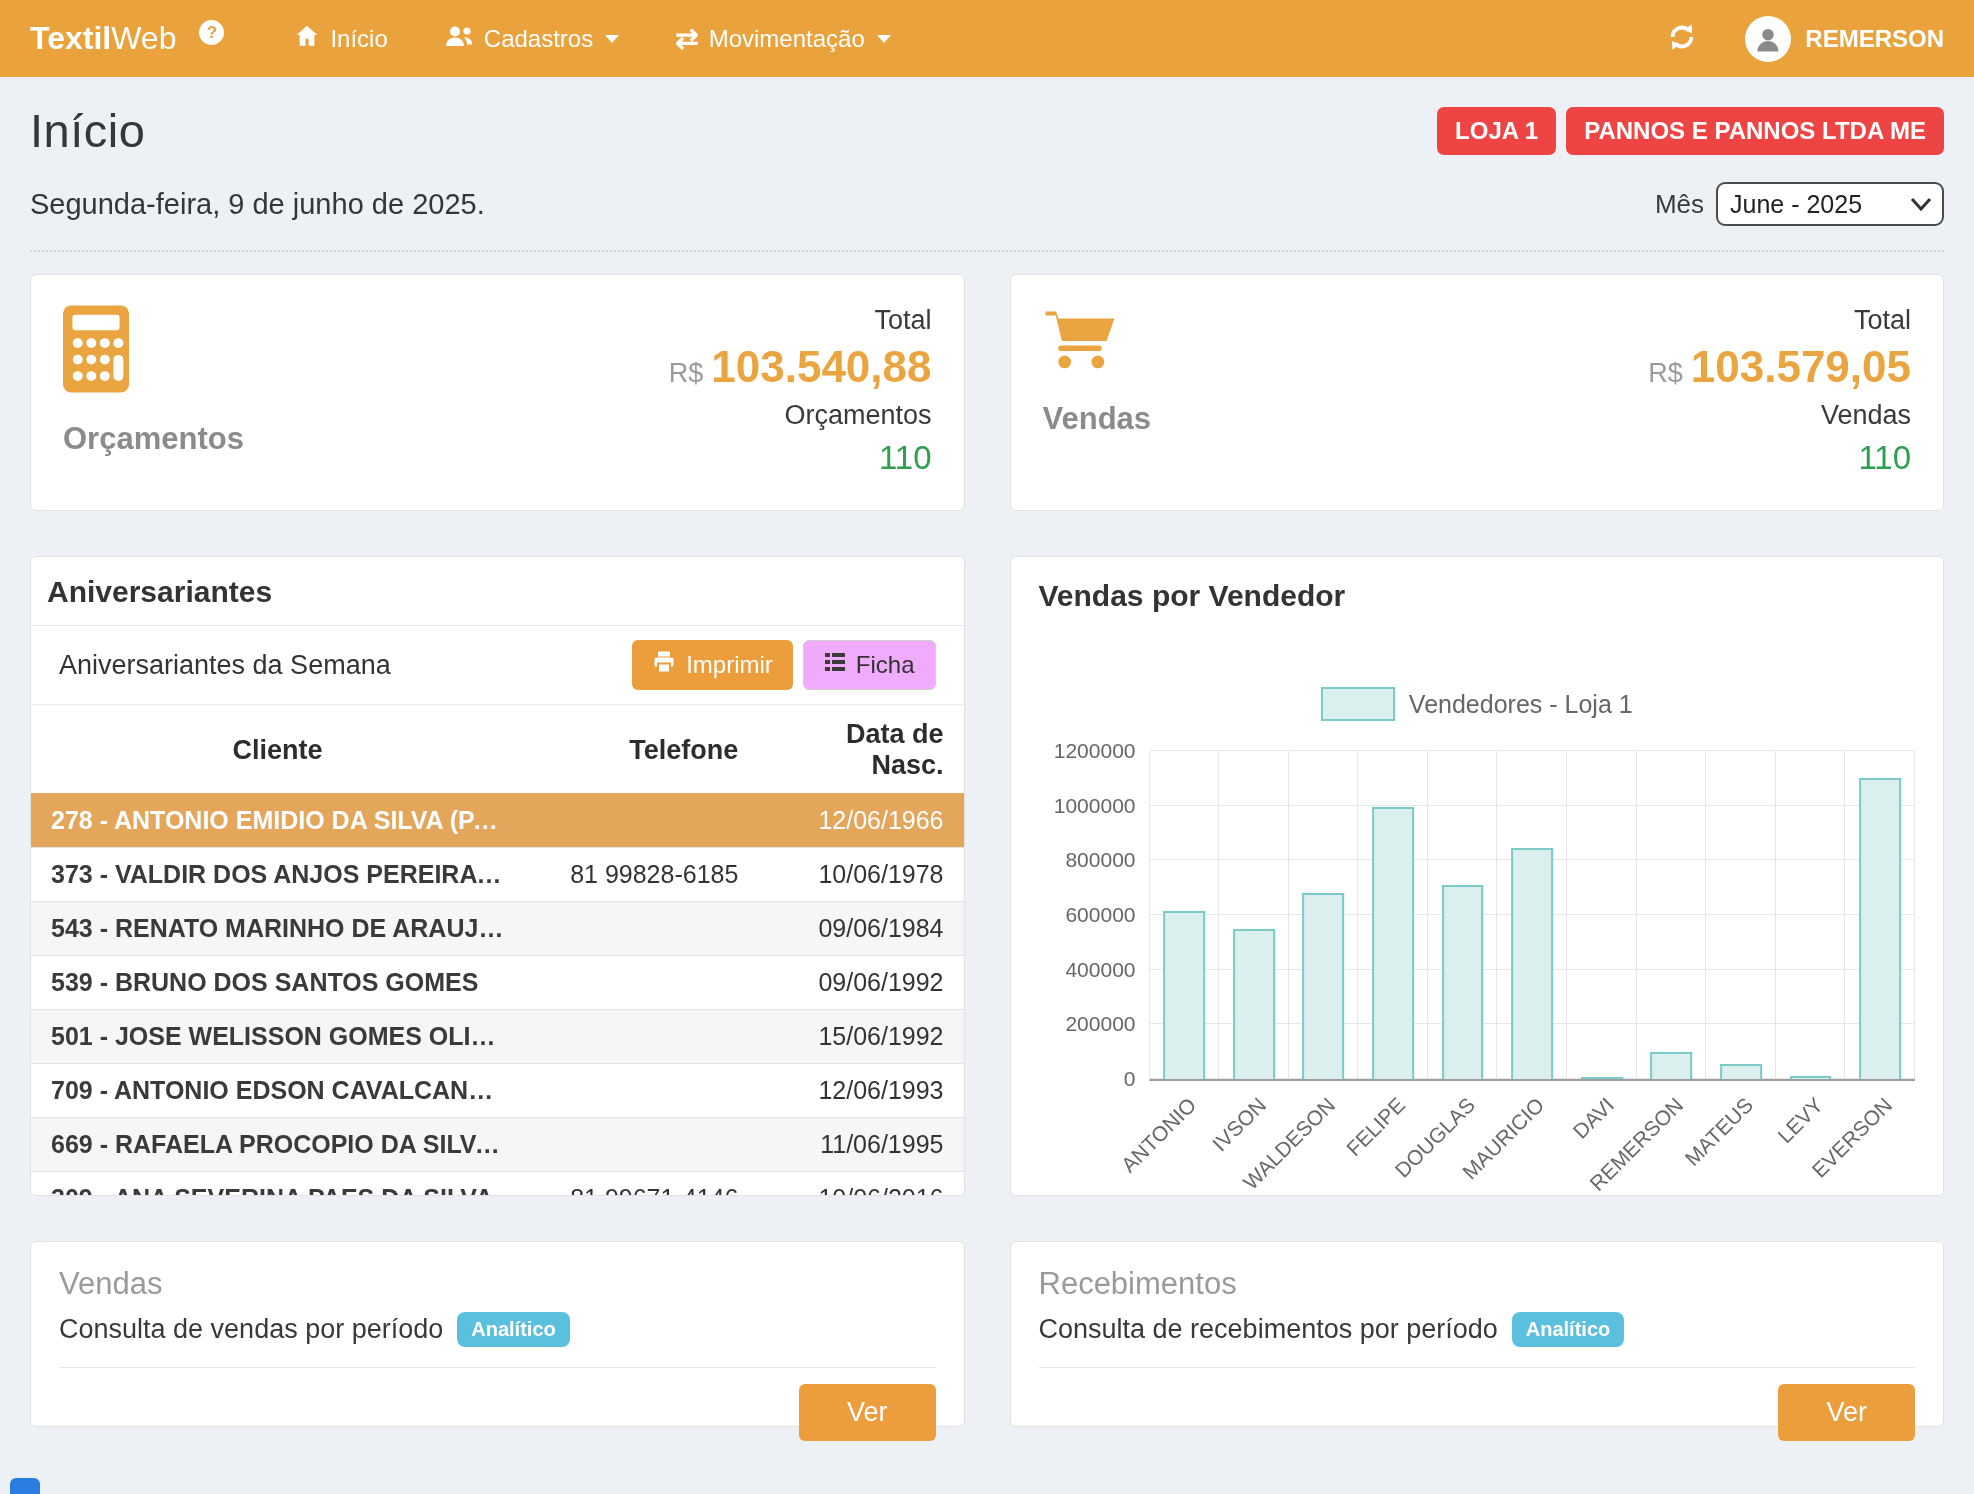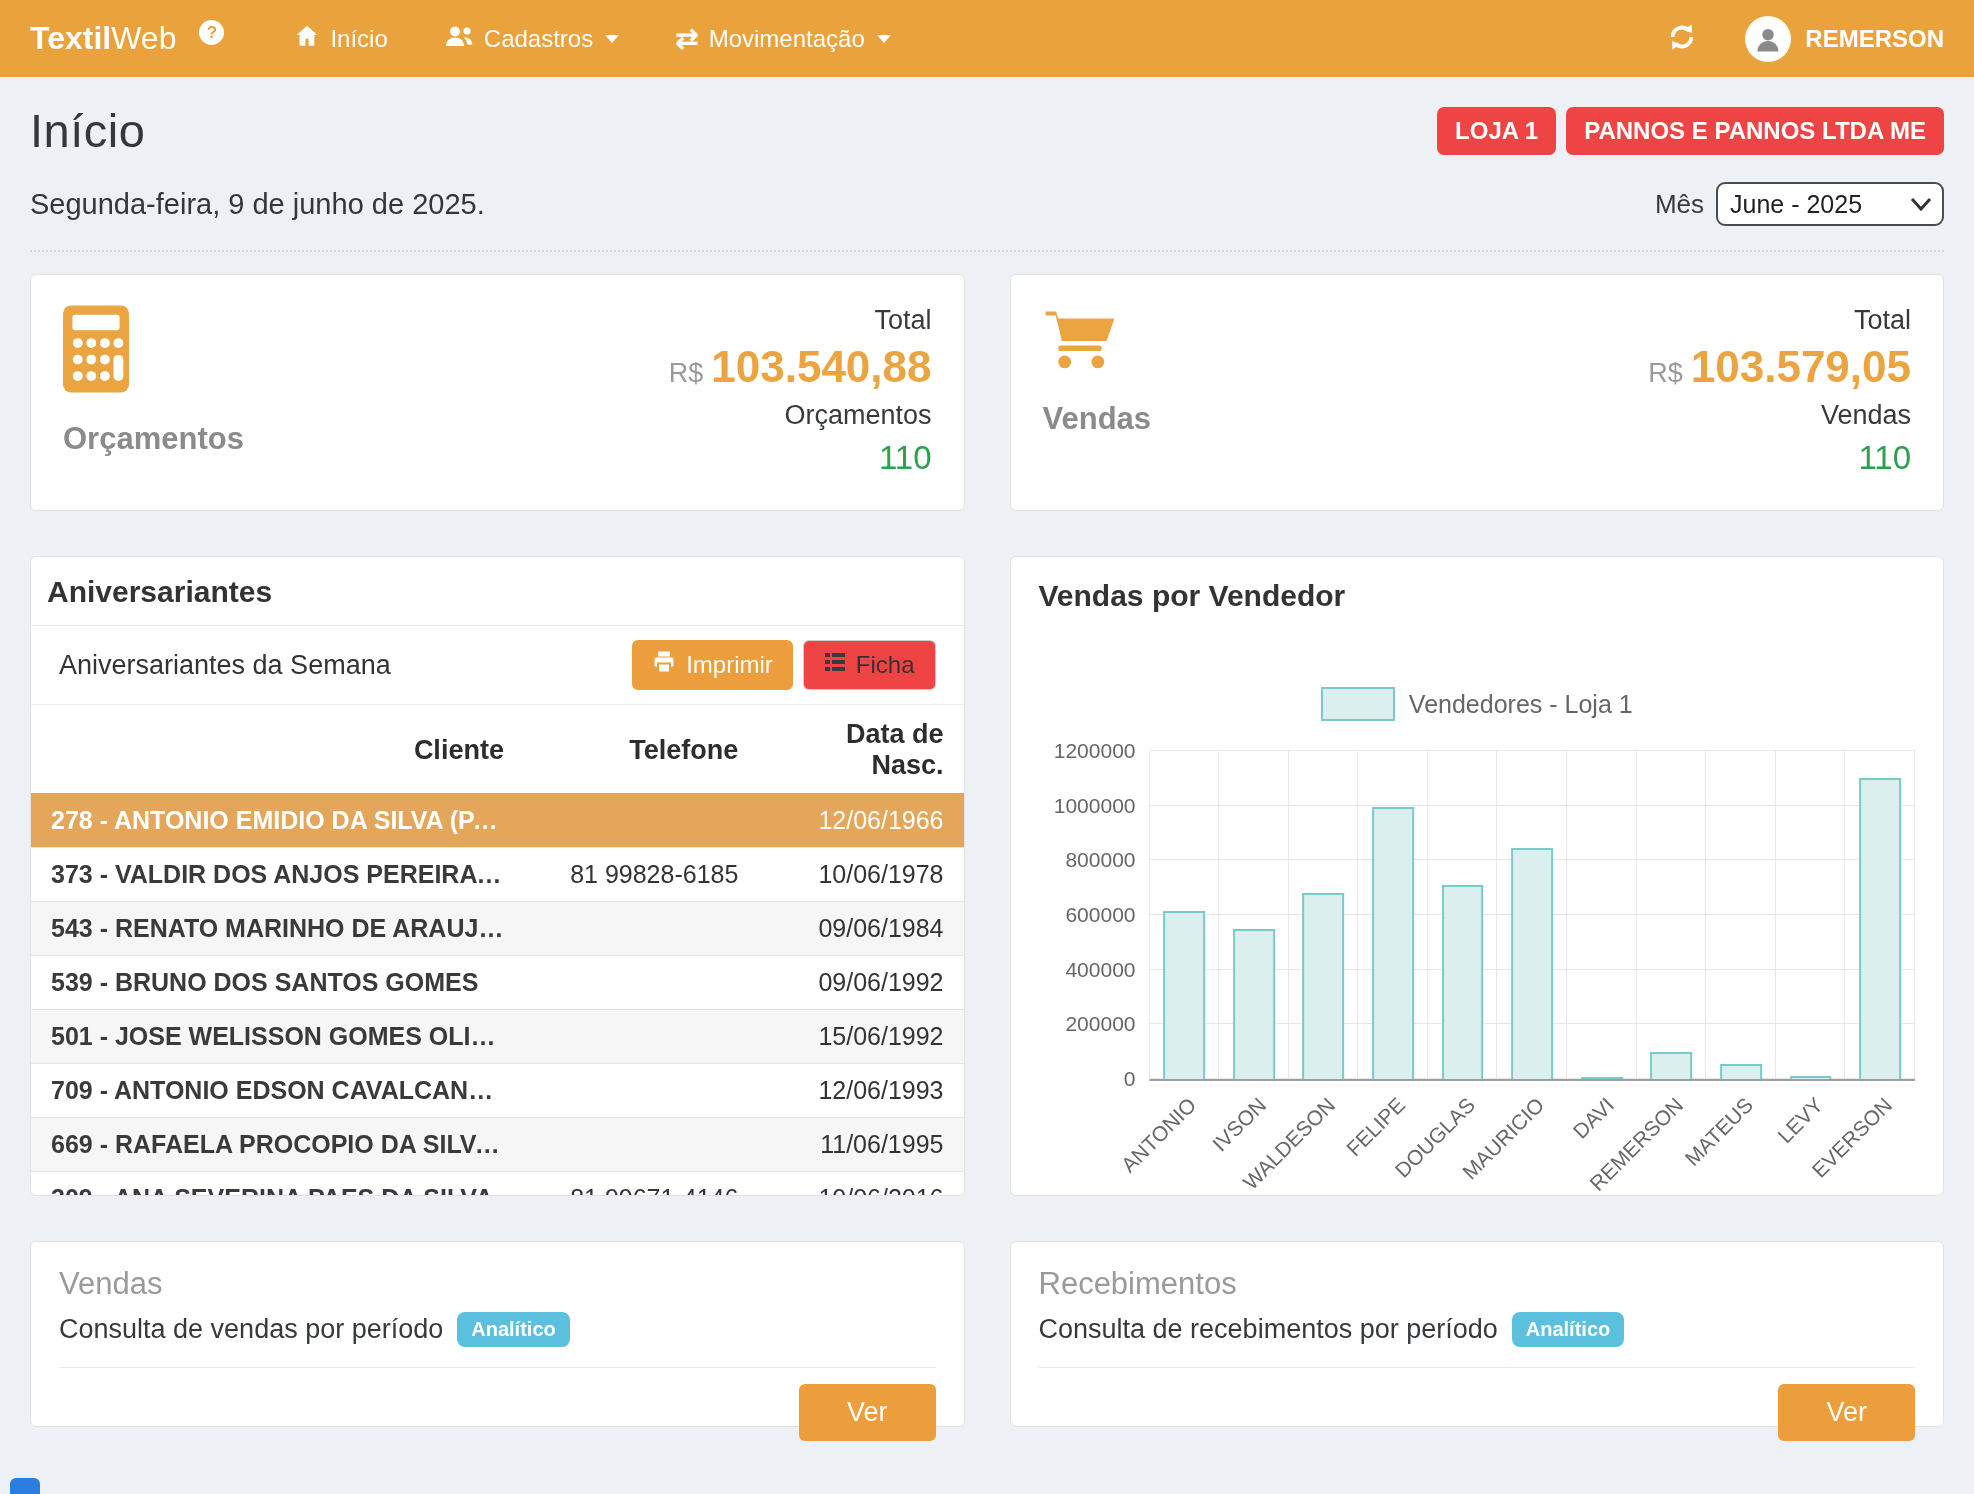--- a/index.html
+++ b/index.html
@@ -85,27 +85,27 @@
     display:flex; justify-content:space-between; align-items:center;
     padding:14px 28px; border-bottom:1px solid #ededed;
   }
   .bday-subtitle { font-size:27px; color:#333; }
   .toolbar-btns { display:flex; gap:10px; }
   .btn-print {
     background:#ec9d3c; color:#fff; border:none; border-radius:6px; cursor:pointer;
     font-size:24px; font-family:inherit; padding:10px 20px; display:flex; align-items:center; gap:10px;
   }
   .btn-ficha {
-    background:#ef4444; color:#333; border:1px solid #cfcfcf; border-radius:6px; cursor:pointer;
+    background:#f0abfc; color:#333; border:1px solid #cfcfcf; border-radius:6px; cursor:pointer;
     font-size:24px; font-family:inherit; padding:10px 20px; display:flex; align-items:center; gap:10px;
   }
   table.bdays { width:100%; border-collapse:collapse; table-layout:fixed; }
   table.bdays col.c1 { width:52%; } table.bdays col.c2 { width:26%; } table.bdays col.c3 { width:22%; }
   table.bdays th {
-    font-size:27px; font-weight:700; color:#2d2d2d; text-align:right; padding:14px 12px 12px 20px;
+    font-size:27px; font-weight:700; color:#2d2d2d; text-align:center; padding:14px 12px 12px 20px;
   }
   table.bdays th.r, table.bdays td.r { text-align:right; padding-right:20px; }
   .tbody-scroll { height:436px; overflow:hidden; }
   table.bdays td {
     font-size:25px; color:#333; padding:12px 12px 12px 20px; border-top:1px solid #e3e3e3;
     overflow:hidden; white-space:nowrap; text-overflow:ellipsis;
   }
   table.bdays td.client { font-weight:700; color:#3a3a3a; }
   tr.stripe td { background:#f6f6f6; }
   tr.hl td { background:#e3a65a; color:#fff; border-top:1px solid #e3a65a; }

